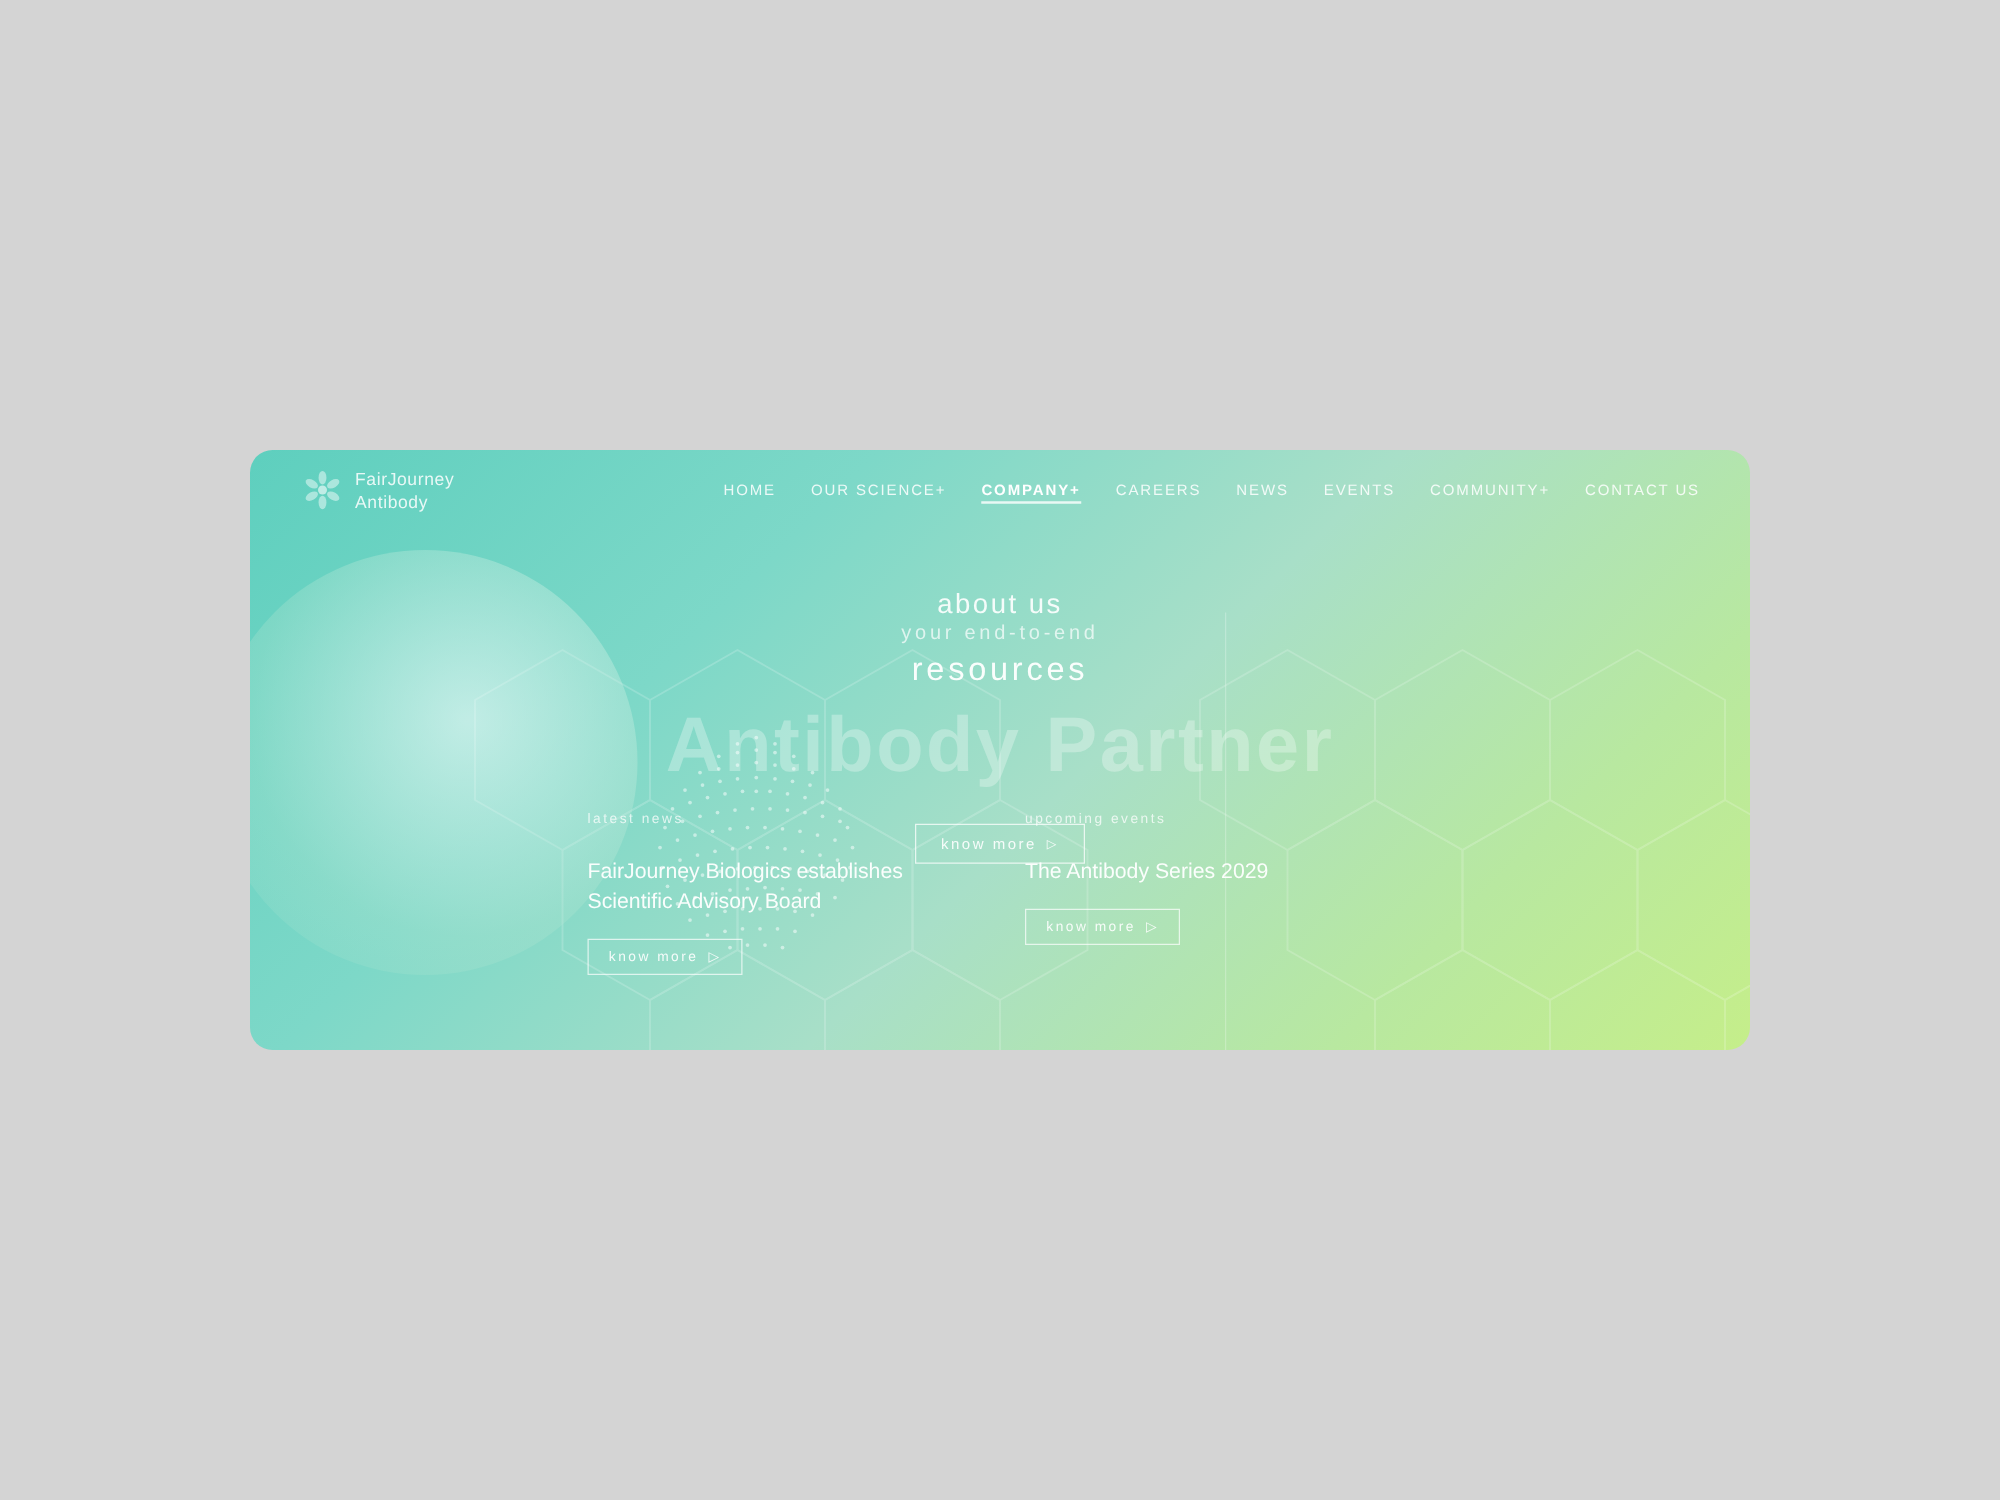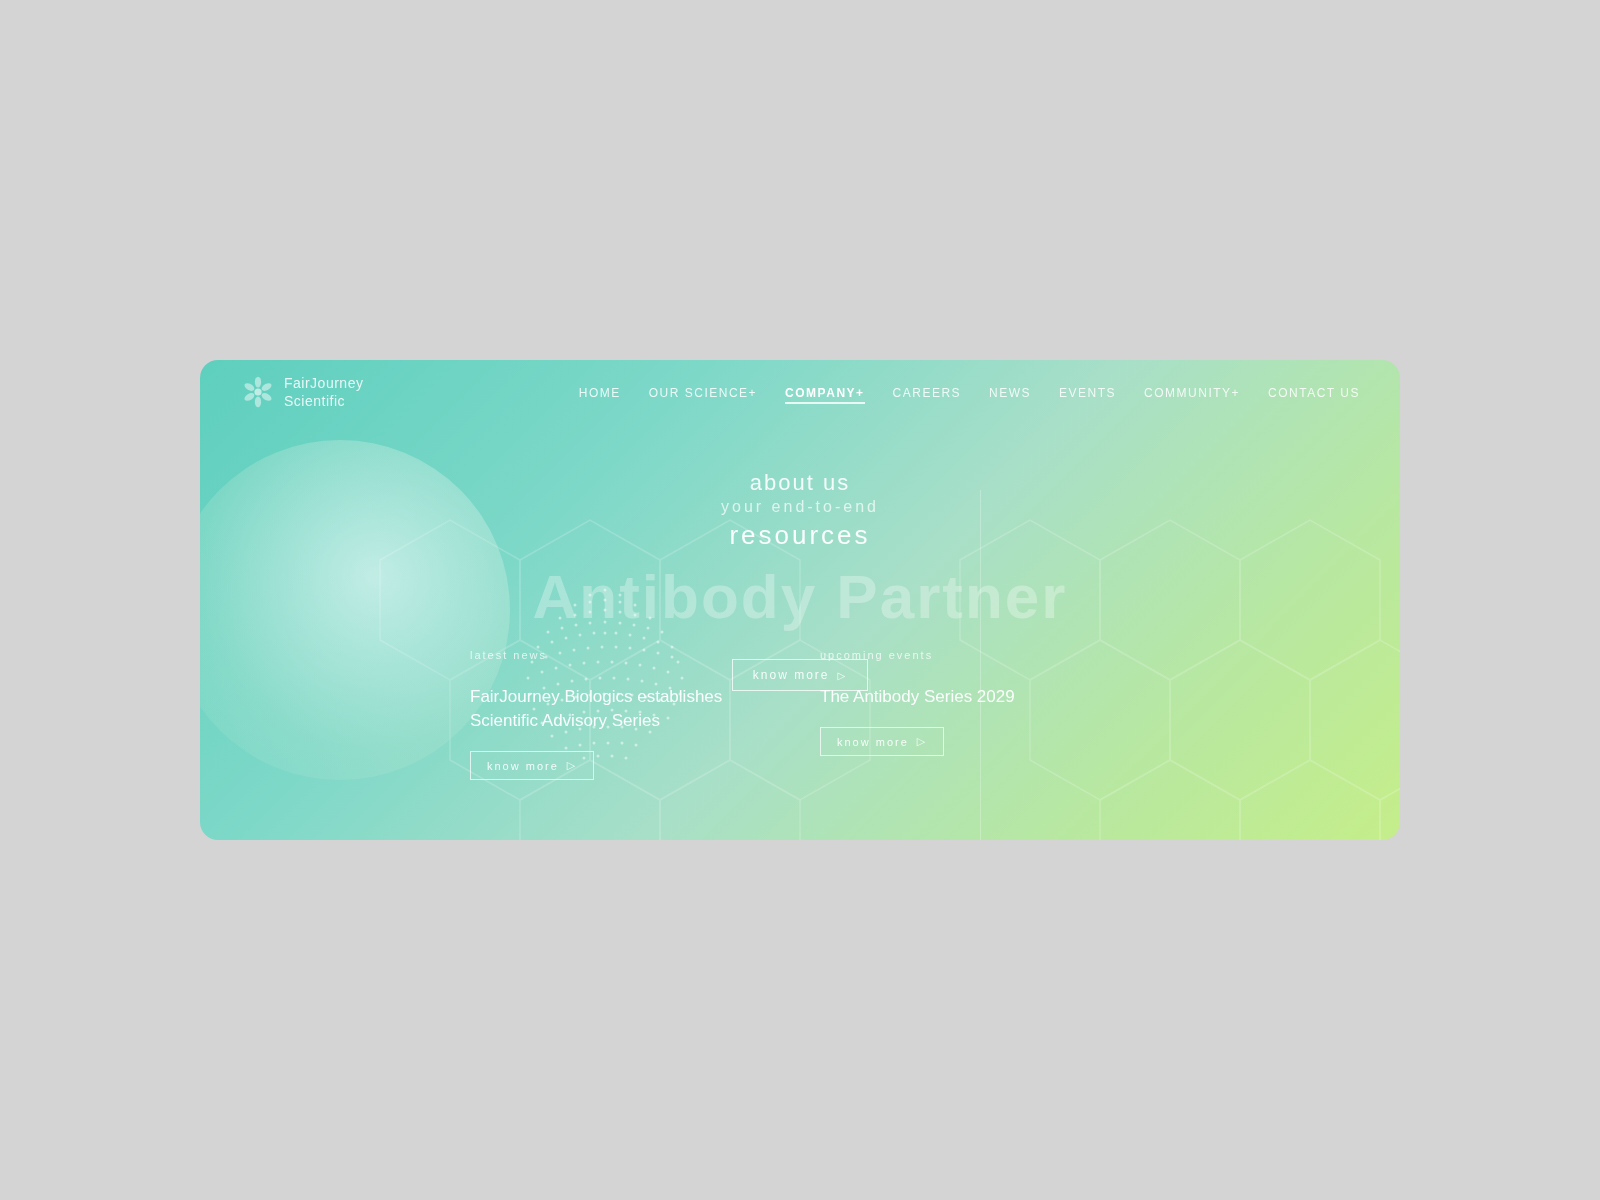--- a/index.html
+++ b/index.html
@@ -377,21 +377,21 @@
           <ellipse cx="20" cy="9" rx="3.5" ry="6" fill="rgba(255,255,255,0.55)" transform="rotate(0 20 20)"></ellipse>
           <ellipse cx="20" cy="9" rx="3.5" ry="6" fill="rgba(255,255,255,0.55)" transform="rotate(60 20 20)"></ellipse>
           <ellipse cx="20" cy="9" rx="3.5" ry="6" fill="rgba(255,255,255,0.55)" transform="rotate(120 20 20)"></ellipse>
           <ellipse cx="20" cy="9" rx="3.5" ry="6" fill="rgba(255,255,255,0.55)" transform="rotate(180 20 20)"></ellipse>
           <ellipse cx="20" cy="9" rx="3.5" ry="6" fill="rgba(255,255,255,0.55)" transform="rotate(240 20 20)"></ellipse>
           <ellipse cx="20" cy="9" rx="3.5" ry="6" fill="rgba(255,255,255,0.55)" transform="rotate(300 20 20)"></ellipse>
         </g>
       </svg>
       <div class="logo-text-block">
         <div>FairJourney</div>
-        <div>Scientific</div>
+        <div>Antibody</div>
       </div>
     </div>
     <ul class="nav-links">
       <li>
         <a href="#">HOME</a>
       </li>
       <li>
         <a href="#">OUR SCIENCE+</a>
       </li>
       <li class="active">
@@ -425,21 +425,21 @@
       <span class="play-arrow">▷</span>
     </button>
   </div>
 
   <div class="divider"></div>
 
   <div class="bottom-section">
 
     <div class="news-card">
       <div class="card-label">latest news</div>
-      <div class="card-title">FairJourney Biologics establishes Scientific Advisory Series</div>
+      <div class="card-title">FairJourney Biologics establishes Scientific Advisory Board</div>
       <button class="card-know-more">
         <span>know more</span>
         <span>▷</span>
       </button>
     </div>
 
     <div class="events-card">
       <div class="card-label">upcoming events</div>
       <div class="card-title">The Antibody Series 2029</div>
       <button class="card-know-more">

